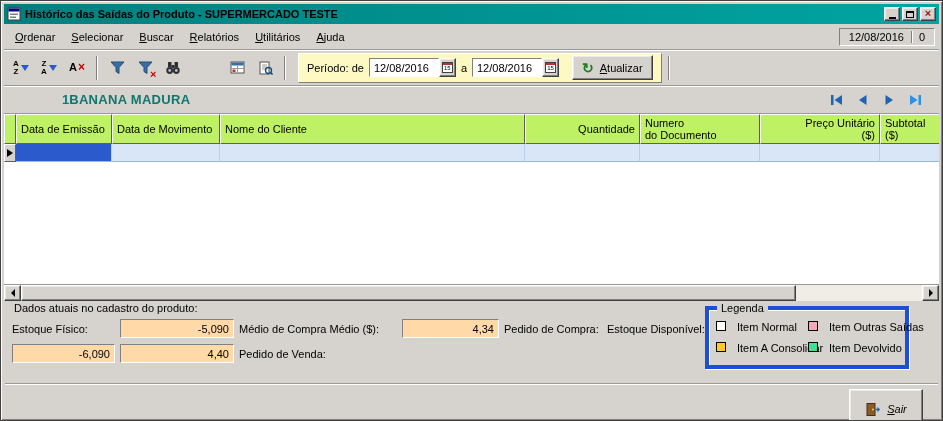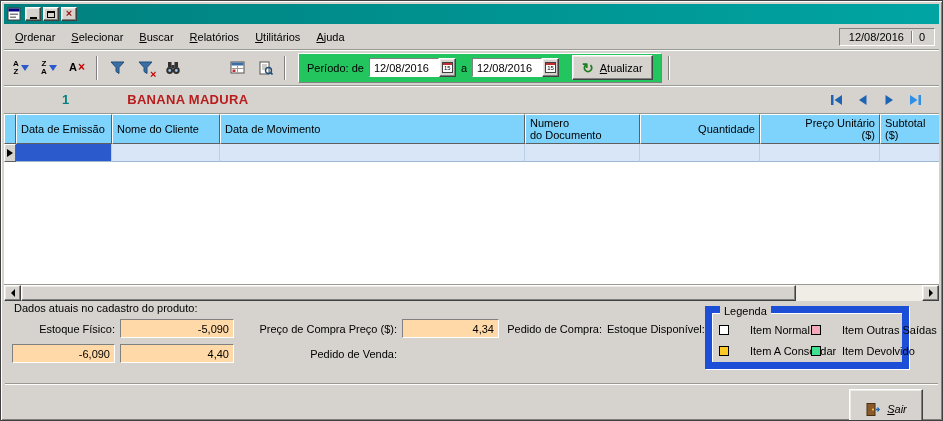--- a/index.html
+++ b/index.html
@@ -34,71 +34,71 @@
   .vsep{width:2px;height:24px;border-left:1px solid #808080;border-right:1px solid #fff;margin:0 4px;flex:0 0 2px;}
   .tspacer{width:34px;flex:0 0 34px;}
   .icon-wrap{position:relative;display:flex;align-items:center;justify-content:center;}
   .sort-icon{display:flex;align-items:center;gap:2px;}
   .sort-letters{display:flex;flex-direction:column;font-weight:bold;font-size:8px;line-height:8px;color:#000;}
   .down-arrow{width:0;height:0;border-top:6px solid #2A5ACC;border-left:4px solid transparent;border-right:4px solid transparent;}
   .big-letter{font-weight:bold;font-size:11px;line-height:11px;}
   .redx{position:absolute;right:-4px;bottom:-4px;color:#C80000;font-weight:bold;font-size:11px;line-height:10px;}
   .redx2{color:#C80000;font-weight:bold;font-size:12px;line-height:11px;margin-left:1px;}
 
-  .period-band{display:flex;align-items:center;gap:5px;border:1px solid;border-color:#fff #808080 #808080 #fff;padding:2px 8px;height:30px;margin-left:6px;background:#22c55e;}
+  .period-band{display:flex;align-items:center;gap:5px;border:1px solid;border-color:#fff #808080 #808080 #fff;padding:2px 8px;height:30px;margin-left:6px;background:#fef9c3;}
   .date-box{display:flex;align-items:stretch;}
   .date-input{width:70px;height:19px;background:#fff;border:1px solid;border-color:#808080 #fff #fff #808080;display:flex;align-items:center;padding:0 4px;}
   .cal-btn{width:17px;height:19px;background:#D6D3CE;border:1px solid;border-color:#fff #404040 #404040 #fff;
     box-shadow:inset -1px -1px 0 #808080,inset 1px 1px 0 #ECEAE4;display:flex;align-items:center;justify-content:center;padding:0;}
   .cal-icon{width:11px;height:11px;background:#fff;border:1px solid #404040;position:relative;display:flex;align-items:flex-end;justify-content:center;}
   .cal-icon::before{content:"";position:absolute;top:0;left:0;right:0;height:2px;background:#C03030;}
   .cal-day{font-size:6px;line-height:8px;color:#000;}
   .push-btn{background:#D6D3CE;border:1px solid;border-color:#fff #404040 #404040 #fff;
     box-shadow:inset -1px -1px 0 #808080,inset 1px 1px 0 #ECEAE4;}
   .update-btn{height:25px;padding:0 9px;display:flex;align-items:center;gap:6px;margin-left:8px;}
   .refresh-glyph{color:#1E7E1E;font-weight:bold;font-size:14px;line-height:1;}
 
   
   .record-bar{flex:0 0 28px;display:flex;align-items:center;background:#D6D3CE;border-bottom:1px solid #9a9a94;box-shadow:inset 0 1px 0 #fff;padding:0 10px;}
   .record-index{color:#008080;font-weight:bold;font-size:13px;margin-left:48px;}
-  .record-name{color:#b91c1c;font-weight:bold;font-size:13px;margin-left:58px;letter-spacing:.3px;}
+  .record-name{color:#0f766e;font-weight:bold;font-size:13px;letter-spacing:.3px;}
   .record-nav{margin-left:auto;display:flex;gap:6px;margin-right:4px;}
   .nav-btn{width:20px;height:18px;background:transparent;border:none;display:flex;align-items:center;justify-content:center;padding:0;}
 
   
   .grid-cols{display:grid;grid-template-columns:12px 96px 108px 305px 115px 120px 120px 135px;}
   .grid-header{flex:0 0 30px;overflow:hidden;}
-  .hcell{border:1px solid;border-color:#fff #606060 #606060 #fff;background:#7dd3fc;display:flex;align-items:center;padding:0 4px;white-space:pre-line;line-height:12px;overflow:hidden;}
+  .hcell{border:1px solid;border-color:#fff #606060 #606060 #fff;background:#bef264;display:flex;align-items:center;padding:0 4px;white-space:pre-line;line-height:12px;overflow:hidden;}
   .hcell.num{justify-content:flex-end;text-align:right;}
   .grid-body{flex:1;background:#fff;overflow:hidden;}
   .grid-row{height:18px;}
   .rowmarker{background:#D6D3CE;border:1px solid;border-color:#fff #606060 #606060 #fff;display:flex;align-items:center;justify-content:center;}
   .marker-arrow{width:0;height:0;border-left:6px solid #000;border-top:4px solid transparent;border-bottom:4px solid transparent;}
   .cell{background:#D9E6F7;border-right:1px solid #BBCFE6;border-bottom:1px solid #9FB8D2;}
   .cell.sel{background:#2A5ACC;}
 
   
   .hscroll{flex:0 0 17px;display:flex;background:#EFEDE6;border-top:1px solid #9a9a94;}
   .sbtn{width:17px;height:16px;display:flex;align-items:center;justify-content:center;padding:0;}
   .tri-left{width:0;height:0;border-right:4px solid #000;border-top:4px solid transparent;border-bottom:4px solid transparent;}
   .tri-right{width:0;height:0;border-left:4px solid #000;border-top:4px solid transparent;border-bottom:4px solid transparent;}
   .strack{flex:1;display:flex;}
   .hthumb{width:86%;height:16px;background:#D6D3CE;border:1px solid;border-color:#fff #404040 #404040 #fff;box-shadow:inset -1px -1px 0 #808080,inset 1px 1px 0 #ECEAE4;}
 
   
   .details{flex:0 0 79px;position:relative;padding:1px 8px 0;}
   .details-caption{position:relative;z-index:1;background:#D6D3CE;display:inline-block;margin-left:2px;padding-right:4px;}
   .fields{display:grid;grid-template-columns:103px 114px 158px 97px 98px 97px;column-gap:5px;row-gap:6px;align-items:center;margin-top:5px;width:692px;}
-  .flabel{text-align:right;white-space:nowrap;overflow:hidden;}
+  .flabel{white-space:nowrap;overflow:hidden;}
   .fvalue{height:19px;background:#FFD9A8;border:1px solid;border-color:#808080 #fff #fff #808080;display:flex;align-items:center;justify-content:flex-end;padding:0 4px;}
 
-  .legend{position:absolute;top:5px;right:30px;width:204px;height:63px;border:7px solid #1d4ed8;box-shadow:inset 1px 1px 0 #fff,1px 1px 0 #fff;}
+  .legend{position:absolute;top:5px;right:30px;width:204px;height:63px;border:4px solid #1d4ed8;box-shadow:inset 1px 1px 0 #fff,1px 1px 0 #fff;}
   .legend-caption{position:absolute;top:-8px;left:8px;background:#D6D3CE;padding:0 4px;}
   .legend-grid{display:grid;grid-template-columns:92px 1fr;row-gap:9px;padding:11px 2px 0 7px;}
-  .litem{display:flex;align-items:center;gap:21px;white-space:nowrap;}
+  .litem{display:flex;gap:11px;white-space:nowrap;}
   .swatch{width:10px;height:10px;border:1px solid #000;background:#fff;flex:0 0 10px;}
 
   
   .footer{flex:0 0 37px;position:relative;}
   .etch{position:absolute;top:3px;left:1px;right:1px;height:2px;border-top:1px solid #9a9a94;border-bottom:1px solid #fff;}
   .exit-btn{position:absolute;right:16px;top:9px;width:74px;height:40px;display:flex;align-items:center;justify-content:center;gap:7px;font-style:italic;}
 </style>
 </head>
 <body>
 
@@ -106,20 +106,21 @@
 
   <div class="titlebar">
     <span style="display:flex;">
       <svg width="14" height="14">
           <rect x="1" y="1" width="12" height="12" fill="#FFFFFF" stroke="#404040"></rect>
           <rect x="1.5" y="1.5" width="11" height="3" fill="#000080"></rect>
           <rect x="3" y="6.5" width="8" height="1.5" fill="#808080"></rect>
           <rect x="3" y="9.5" width="6" height="1.5" fill="#808080"></rect>
         </svg>
     </span>
+    <span class="title-text">Histórico das Saídas do Produto - SUPERMERCADO TESTE</span>
     <span class="title-controls">
       <button class="tbtn">
           <span class="glyph-min"></span>
         </button>
       <button class="tbtn">
           <span class="glyph-max"></span>
         </button>
       <button class="tbtn">
           <span class="close-glyph">×</span>
         </button>
@@ -272,25 +273,25 @@
             <polygon points="3,2 3,12 10.5,7" fill="#2E8FE6"></polygon>
             <rect x="11.5" y="2" width="2.5" height="10" fill="#2E8FE6"></rect>
           </svg>
       </button>
     </span>
   </div>
 
   <div class="grid-header grid-cols">
     <div class="hcell"></div>
     <div class="hcell">Data de Emissão</div>
+    <div class="hcell">Data de Movimento</div>
     <div class="hcell">Nome do Cliente</div>
-    <div class="hcell">Data de Movimento</div>
+    <div class="hcell num">Quantidade</div>
     <div class="hcell">Numero
 do Documento</div>
-    <div class="hcell num">Quantidade</div>
     <div class="hcell num">Preço Unitário
 ($)</div>
     <div class="hcell">Subtotal
 ($)</div>
   </div>
 
   <div class="grid-body">
     <div class="grid-row grid-cols">
       <div class="rowmarker">
         <span class="marker-arrow"></span>
@@ -316,21 +317,21 @@
         <span class="tri-right"></span>
       </button>
   </div>
 
   <div class="details">
     <span class="details-caption">Dados atuais no cadastro do produto:</span>
 
     <div class="fields">
       <span class="flabel">Estoque Físico:</span>
       <span class="fvalue">-5,090</span>
-      <span class="flabel">Preço de Compra Preço ($):</span>
+      <span class="flabel">Médio de Compra Médio ($):</span>
       <span class="fvalue">4,34</span>
       <span class="flabel">Pedido de Compra:</span>
 
       <span class="flabel">Estoque Disponível:</span>
       <span class="fvalue">-6,090</span>
       <span class="fvalue">4,40</span>
       <span class="flabel">Pedido de Venda:</span>
     </div>
 
     <div class="legend">

